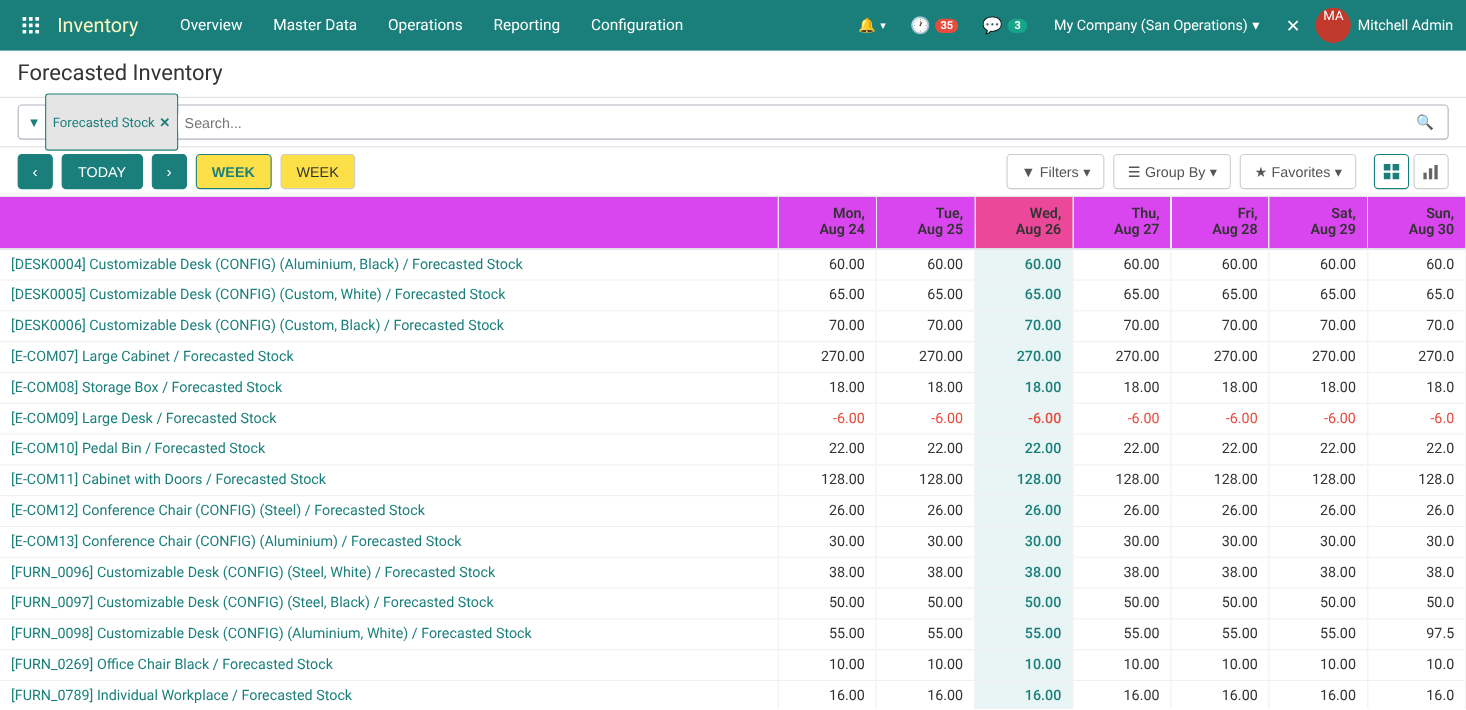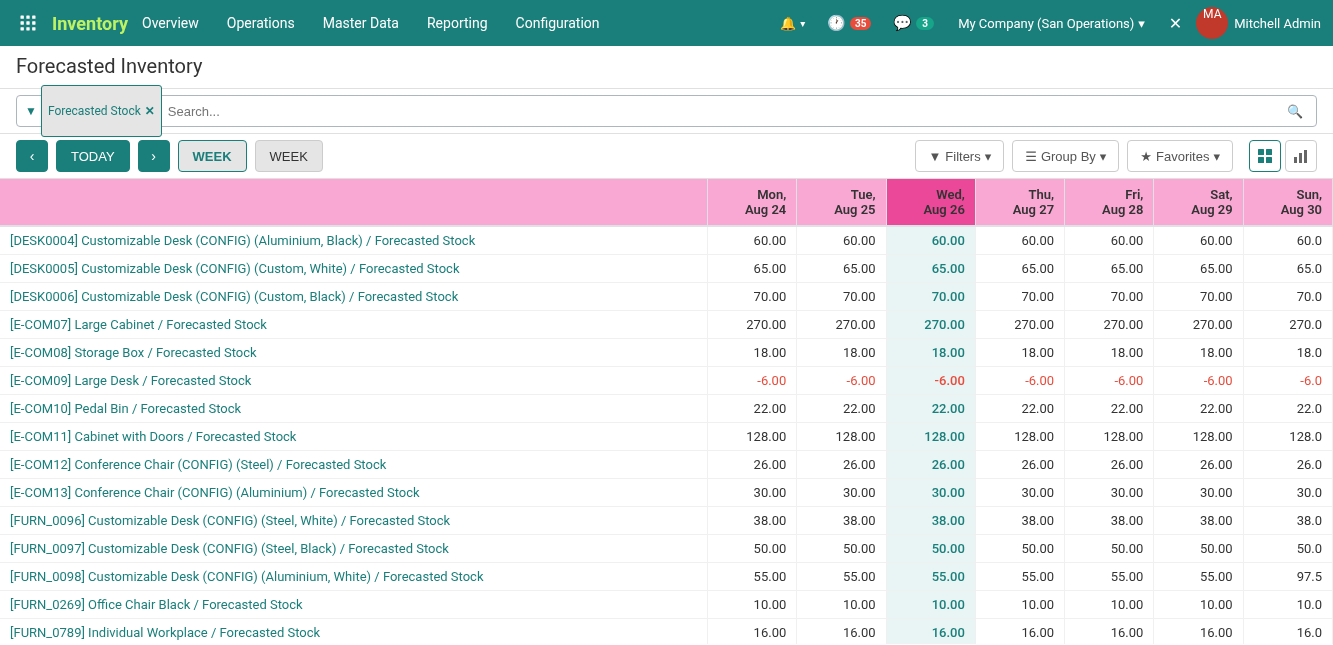--- a/index.html
+++ b/index.html
@@ -15,21 +15,21 @@
       padding: 0 12px;
       gap: 0;
     }
     .topnav-grid-icon {
       width: 32px; height: 32px;
       display: flex; align-items: center; justify-content: center;
       margin-right: 8px; cursor: pointer;
     }
     .topnav-grid-icon svg { width: 20px; height: 20px; fill: #fff; }
     .topnav-app-name {
-      font-size: 18px; font-weight: 700; color: #bef264; white-space: nowrap;
+      font-size: 18px; font-weight: 400; color: #fef9c3; margin-right: 24px; white-space: nowrap;
     }
     .topnav-menu {
       display: flex; gap: 0; flex: 1;
     }
     .topnav-menu-item {
       color: #fff; padding: 15px 14px; height: 46px; display: flex; align-items: center;
       font-size: 14px; cursor: pointer; white-space: nowrap;
     }
     .topnav-right {
       display: flex; align-items: center; gap: 6px; margin-left: auto;
@@ -91,21 +91,21 @@
     .nav-arrow-btn {
       width: 32px; height: 32px; border-radius: 4px; border: 1px solid #1a7f7b;
       background: #1a7f7b; color: #fff; cursor: pointer; display: flex; align-items: center; justify-content: center;
       font-size: 14px;
     }
     .today-btn {
       background: #1a7f7b; color: #fff; border: 1px solid #1a7f7b; border-radius: 4px;
       padding: 0 14px; height: 32px; cursor: pointer; font-size: 13px; font-weight: 500;
     }
     .period-btn {
-      background: #e5e5e5; color: #333; border: 1px solid #ccc; border-radius: 4px;
+      background: #fde047; color: #333; border: 1px solid #ccc; border-radius: 4px;
       padding: 0 14px; height: 32px; cursor: pointer; font-size: 13px;
     }
     .period-btn.active { color: #1a7f7b; border-color: #1a7f7b; font-weight: 600; }
     .spacer { flex: 1; }
     .filter-btn {
       background: #fff; border: 1px solid #ccc; border-radius: 4px;
       padding: 0 12px; height: 32px; cursor: pointer; font-size: 13px;
       display: flex; align-items: center; gap: 4px; color: #555;
     }
     .view-icons { display: flex; gap: 4px; margin-left: 8px; }
@@ -117,21 +117,21 @@
     .view-icon-btn.active { border-color: #1a7f7b; color: #1a7f7b; }
 
     
     .table-container {
       overflow-x: auto; overflow-y: auto; max-height: calc(100vh - 180px);
     }
     table {
       width: 100%; border-collapse: collapse; font-size: 13px;
     }
     thead th {
-      background: #f9a8d4; border-bottom: 2px solid #dee2e6; border-right: 1px solid #dee2e6;
+      background: #d946ef; border-bottom: 2px solid #dee2e6; border-right: 1px solid #dee2e6;
       padding: 8px 10px; text-align: right; white-space: nowrap; font-weight: 600;
       position: sticky; top: 0; z-index: 2;
     }
     thead th.col-name { text-align: left; }
     thead th.today-col { background: #ec4899; }
     tbody tr { border-bottom: 1px solid #f0f0f0; }
     tbody td {
       padding: 6px 10px; border-right: 1px solid #f0f0f0; text-align: right; white-space: nowrap;
     }
     tbody td.col-name { text-align: left; color: #1a7f7b; cursor: pointer; }
@@ -153,22 +153,22 @@
         <rect x="17" y="10" width="4" height="4" rx="0.5"></rect>
         <rect x="3" y="17" width="4" height="4" rx="0.5"></rect>
         <rect x="10" y="17" width="4" height="4" rx="0.5"></rect>
         <rect x="17" y="17" width="4" height="4" rx="0.5"></rect>
       </svg>
   </div>
   <span class="topnav-app-name">Inventory</span>
 
   <div class="topnav-menu">
     <div class="topnav-menu-item">Overview</div>
+    <div class="topnav-menu-item">Master Data</div>
     <div class="topnav-menu-item">Operations</div>
-    <div class="topnav-menu-item">Master Data</div>
     <div class="topnav-menu-item">Reporting</div>
     <div class="topnav-menu-item">Configuration</div>
   </div>
 
   <div class="topnav-right">
     <div class="topnav-icon-btn">
       <span>🔔</span>
       <span style="font-size:10px;">▾</span>
     </div>
     <div class="topnav-icon-btn">

